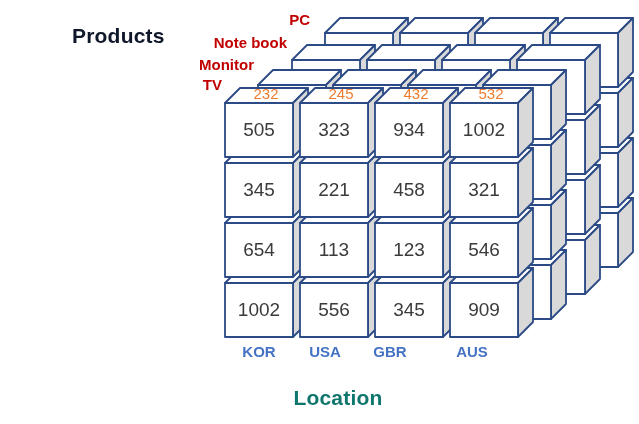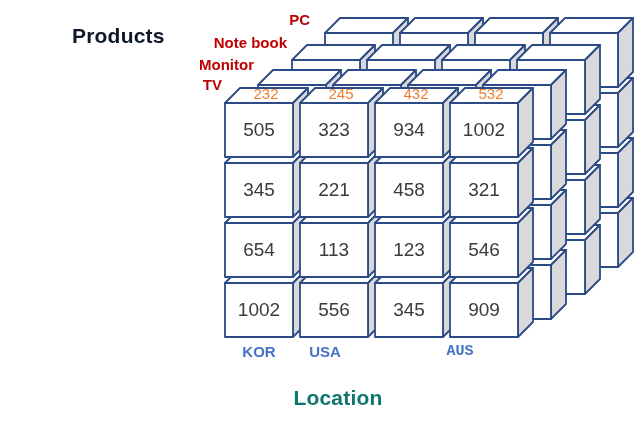--- a/index.html
+++ b/index.html
@@ -20,21 +20,21 @@
   .location-title { left: 277px; top: 386px; width: 122px; text-align: center; color: #0f766e; }
   .product-label { font-size: 15px; font-weight: bold; color: #C00000; text-align: left; }
   .lab-tv       { right: 417px; top: 76px; }
   .lab-monitor  { right: 385px; top: 56px; }
   .lab-notebook { right: 352px; top: 34px; }
   .lab-pc       { right: 329px; top: 11px; }
   .location-label { font-size: 15px; font-weight: bold; color: #4472C4; width: 80px; text-align: center; top: 343px; }
   .loc-0 { left: 219px; }
   .loc-1 { left: 285px; }
   .loc-2 { left: 350px; }
-  .loc-3 { left: 420px; font-family: Liberation Mono, monospace; }
+  .loc-3 { left: 432px; }
 </style>
 </head>
 <body>
 
 <div id="stage">
 
   <svg id="cube-svg" width="639" height="424" viewBox="0 0 639 424">
       <g>
         <polygon points="325,213 340,198 408,198 393,213" fill="#FFFFFF" stroke="#2B4A86" stroke-width="1.8" stroke-linejoin="round"></polygon>
         <polygon points="393,213 408,198 408,252 393,267" fill="#D9D9D9" stroke="#2B4A86" stroke-width="1.8" stroke-linejoin="round"></polygon>
@@ -261,16 +261,17 @@
 
   <div class="abs-label axis-title products-title">Products</div>
 
   <div class="abs-label product-label lab-tv">TV</div>
   <div class="abs-label product-label lab-monitor">Monitor</div>
   <div class="abs-label product-label lab-notebook">Note book</div>
   <div class="abs-label product-label lab-pc">PC</div>
 
   <div class="abs-label location-label loc-1">USA</div>
   <div class="abs-label location-label loc-0">KOR</div>
+  <div class="abs-label location-label loc-2">GBR</div>
   <div class="abs-label location-label loc-3">AUS</div>
 
   <div class="abs-label axis-title location-title">Location</div>
 </div>
 
 </body></html>

